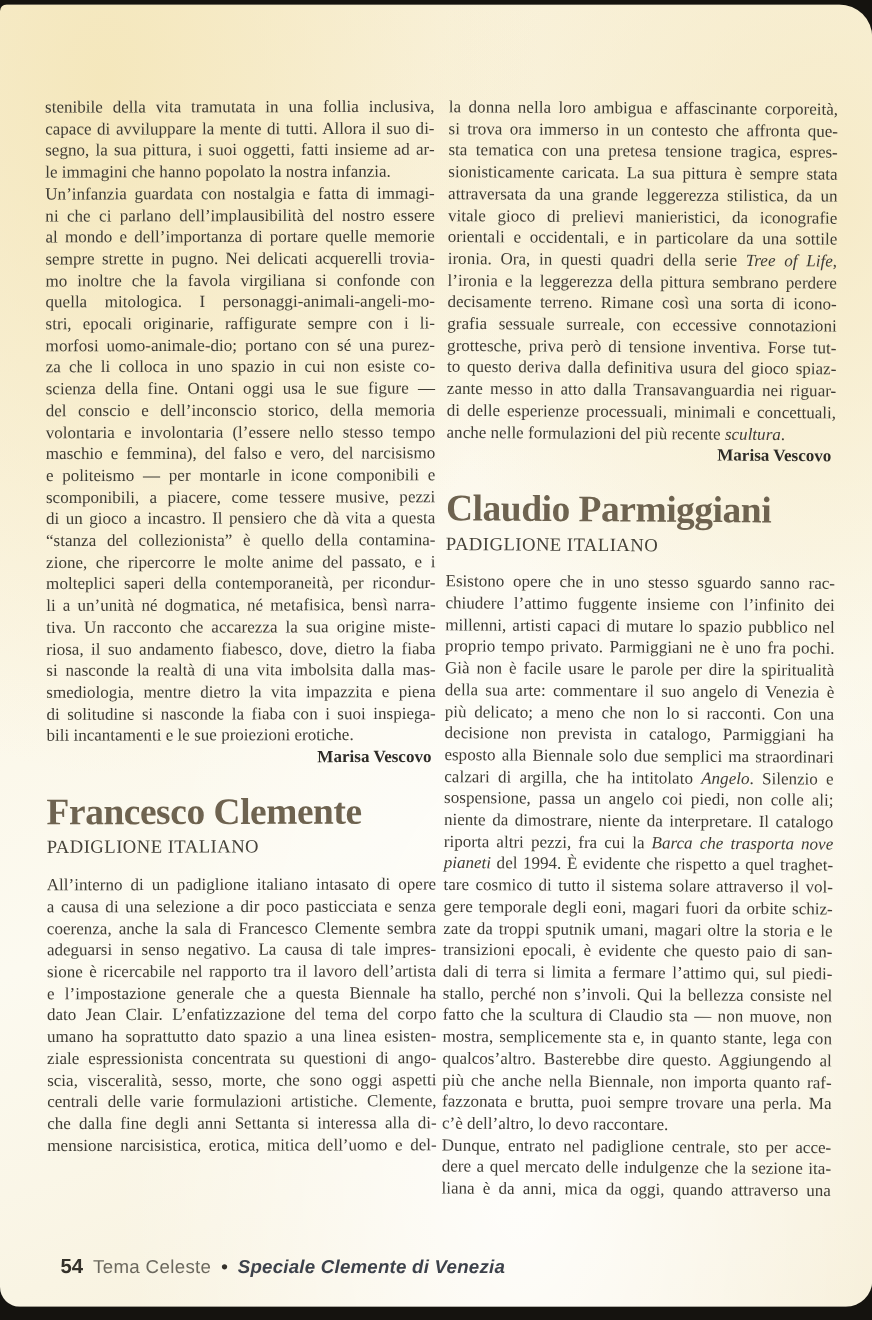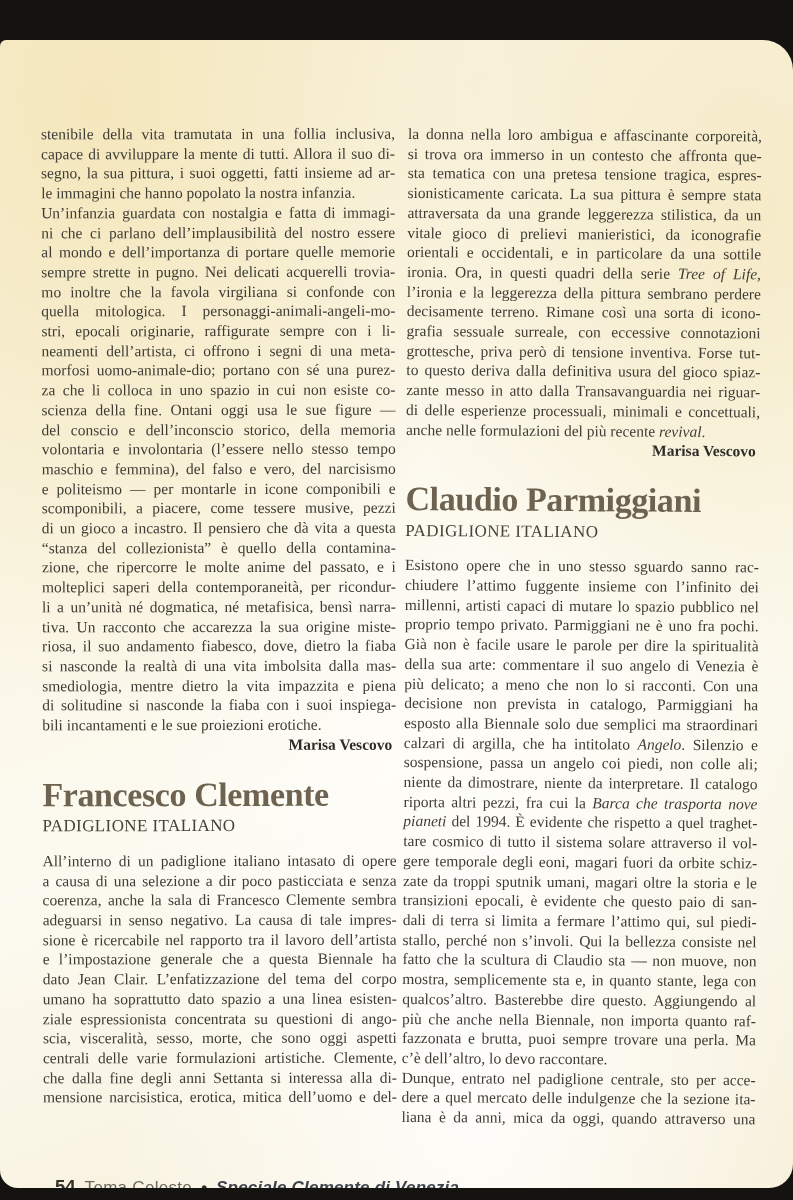--- a/index.html
+++ b/index.html
@@ -10,21 +10,20 @@
   }
   .page{
     position:absolute;left:0;top:4px;right:0;bottom:12px;
     border-radius:6px 30px 24px 18px;
     background:
       radial-gradient(ellipse at 12% 6%, rgba(244,230,185,.9) 0%, rgba(244,230,185,0) 40%),
       radial-gradient(ellipse at 95% 15%, rgba(245,233,195,.85) 0%, rgba(245,233,195,0) 35%),
       radial-gradient(ellipse at 60% 88%, rgba(255,255,255,.9) 0%, rgba(255,255,255,0) 55%),
       linear-gradient(160deg,#f8f0d8 0%,#fbf6e6 35%,#fcfaf0 60%,#f6eed6 100%);
     overflow:hidden;
-    margin-top:36px;
   }
   .col{
     position:absolute;top:84px;width:354px;
     font-size:15.5px;line-height:19.7px;color:var(--ink,#3e3b34);
   }
   .col-left{left:42px;transform:rotate(-0.12deg);}
   .col-right{left:408px;transform:rotate(0.38deg);transform-origin:left top;}
   .para{margin:0;}
   .tline{text-align:justify;text-align-last:justify;}
   .para:not(.cont) .tline:last-child{text-align-last:left;}
@@ -63,21 +62,20 @@
         <div class="tline"><span>le immagini che hanno popolato la nostra infanzia.</span></div>
       </div>
       <div class="para">
         <div class="tline"><span>Un’infanzia guardata con nostalgia e fatta di immagi-</span></div>
         <div class="tline"><span>ni che ci parlano dell’implausibilità del nostro essere</span></div>
         <div class="tline"><span>al mondo e dell’importanza di portare quelle memorie</span></div>
         <div class="tline"><span>sempre strette in pugno. Nei delicati acquerelli trovia-</span></div>
         <div class="tline"><span>mo inoltre che la favola virgiliana si confonde con</span></div>
         <div class="tline"><span>quella mitologica. I personaggi-animali-angeli-mo-</span></div>
         <div class="tline"><span>stri, epocali originarie, raffigurate sempre con i li-</span></div>
-        <div class="tline"><span>neamenti dell’artista, ci offrono i segni di una meta-</span></div>
         <div class="tline"><span>morfosi uomo-animale-dio; portano con sé una purez-</span></div>
         <div class="tline"><span>za che li colloca in uno spazio in cui non esiste co-</span></div>
         <div class="tline"><span>scienza della fine. Ontani oggi usa le sue figure —</span></div>
         <div class="tline"><span>del conscio e dell’inconscio storico, della memoria</span></div>
         <div class="tline"><span>volontaria e involontaria (l’essere nello stesso tempo</span></div>
         <div class="tline"><span>maschio e femmina), del falso e vero, del narcisismo</span></div>
         <div class="tline"><span>e politeismo — per montarle in icone componibili e</span></div>
         <div class="tline"><span>scomponibili, a piacere, come tessere musive, pezzi</span></div>
         <div class="tline"><span>di un gioco a incastro. Il pensiero che dà vita a questa</span></div>
         <div class="tline"><span>“stanza del collezionista” è quello della contamina-</span></div>
@@ -120,21 +118,21 @@
         <div class="tline"><span>vitale gioco di prelievi manieristici, da iconografie</span></div>
         <div class="tline"><span>orientali e occidentali, e in particolare da una sottile</span></div>
         <div class="tline"><span>ironia. Ora, in questi quadri della serie </span><span class="it">Tree of Life</span><span>,</span></div>
         <div class="tline"><span>l’ironia e la leggerezza della pittura sembrano perdere</span></div>
         <div class="tline"><span>decisamente terreno. Rimane così una sorta di icono-</span></div>
         <div class="tline"><span>grafia sessuale surreale, con eccessive connotazioni</span></div>
         <div class="tline"><span>grottesche, priva però di tensione inventiva. Forse tut-</span></div>
         <div class="tline"><span>to questo deriva dalla definitiva usura del gioco spiaz-</span></div>
         <div class="tline"><span>zante messo in atto dalla Transavanguardia nei riguar-</span></div>
         <div class="tline"><span>di delle esperienze processuali, minimali e concettuali,</span></div>
-        <div class="tline"><span>anche nelle formulazioni del più recente </span><span class="it">revival</span><span>.</span></div>
+        <div class="tline"><span>anche nelle formulazioni del più recente </span><span class="it">scultura</span><span>.</span></div>
       </div>
       <div class="byline">Marisa Vescovo</div>
       <div class="article-heading">Claudio Parmiggiani</div>
       <div class="article-subheading">PADIGLIONE ITALIANO</div>
       <div class="para">
         <div class="tline"><span>Esistono opere che in uno stesso sguardo sanno rac-</span></div>
         <div class="tline"><span>chiudere l’attimo fuggente insieme con l’infinito dei</span></div>
         <div class="tline"><span>millenni, artisti capaci di mutare lo spazio pubblico nel</span></div>
         <div class="tline"><span>proprio tempo privato. Parmiggiani ne è uno fra pochi.</span></div>
         <div class="tline"><span>Già non è facile usare le parole per dire la spiritualità</span></div>

